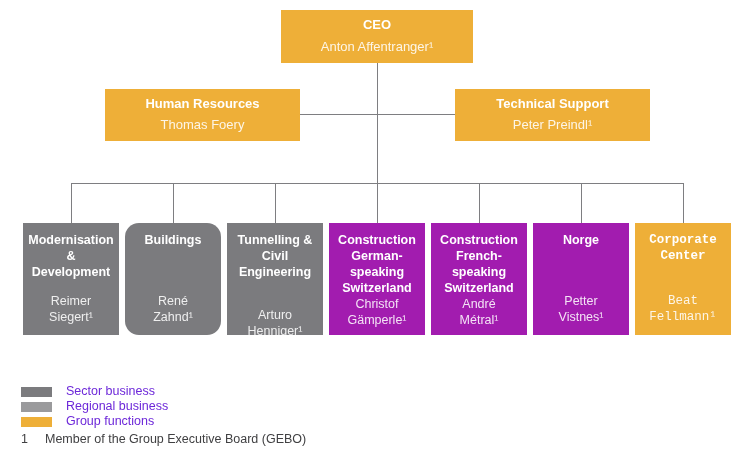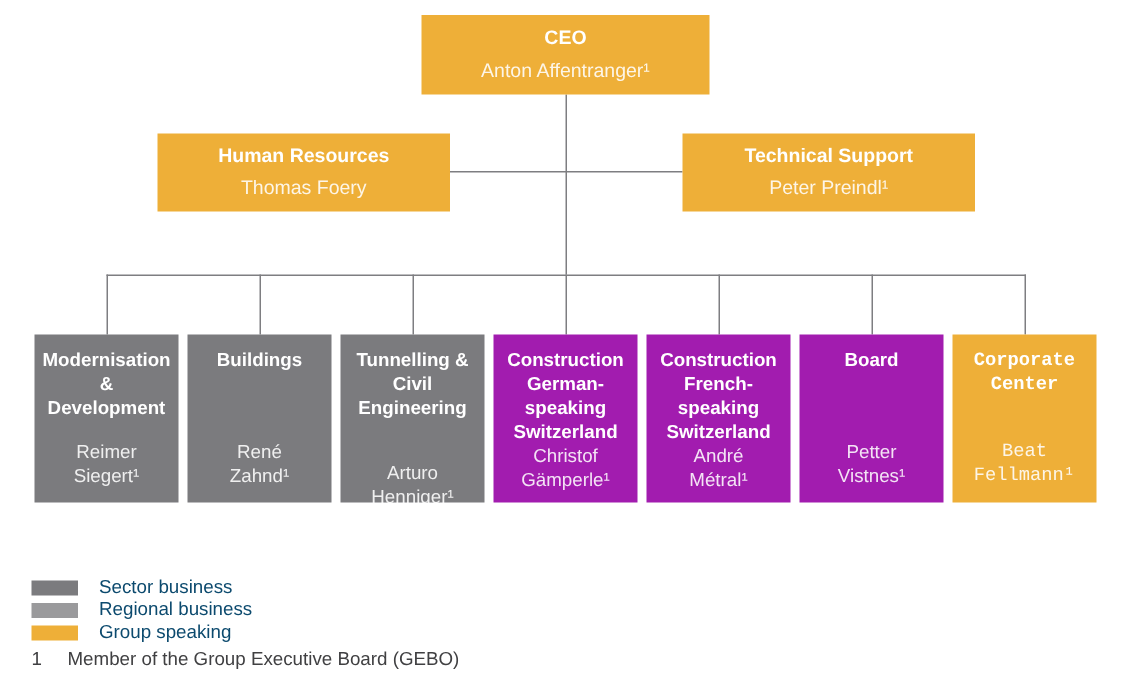--- a/index.html
+++ b/index.html
@@ -60,21 +60,21 @@
   }
   .box.unit .name { margin-top: auto; }
 
   
   .legend { position: absolute; left: 21px; top: 384px; }
   .legend-row { display: flex; align-items: center; height: 15px; }
   .swatch { width: 31px; height: 10px; margin-right: 14px; flex: 0 0 auto; }
   .swatch.sector   { background: #7b7b7e; }
   .swatch.regional { background: #9a9a9c; }
   .swatch.group    { background: #eeaf38; }
-  .legend-label { font-size: 12.5px; color: #0c4a6e; line-height: 15px; }
+  .legend-label { font-size: 12.5px; color: #6d28d9; line-height: 15px; }
 
   
   .footnote {
     position: absolute; left: 21px; top: 432px;
     font-size: 12.5px; color: #404042;
     display: flex;
   }
   .footnote .marker { width: 24px; flex: 0 0 auto; }
 </style>
 </head>
@@ -107,21 +107,21 @@
     <div class="name">Peter Preindl¹</div>
   </div>
 
   <div class="box sector unit" style="left:23px;">
     <div class="title">Modernisation
 &amp;
 Development</div>
     <div class="name">Reimer
 Siegert¹</div>
   </div>
-  <div class="box sector unit" style="left:125px;">
+  <div class="box sector unit" style="left:125px;border-radius:14px;">
     <div class="title">Buildings</div>
     <div class="name">René
 Zahnd¹</div>
   </div>
   <div class="box sector unit" style="left:227px;gap:27px;">
     <div class="title">Tunnelling &amp;
 Civil
 Engineering</div>
     <div class="name">Arturo
 Henniger¹</div>
@@ -136,21 +136,21 @@
   </div>
   <div class="box regional unit" style="left:431px;">
     <div class="title">Construction
 French-
 speaking
 Switzerland</div>
     <div class="name">André
 Métral¹</div>
   </div>
   <div class="box regional unit" style="left:533px;">
-    <div class="title">Board</div>
+    <div class="title">Norge</div>
     <div class="name">Petter
 Vistnes¹</div>
   </div>
   <div class="box group unit" style="left:635px;font-family:Liberation Mono, monospace;">
     <div class="title">Corporate
 Center</div>
     <div class="name">Beat
 Fellmann¹</div>
   </div>
 
@@ -158,21 +158,21 @@
     <div class="legend-row">
       <span class="swatch sector"></span>
       <span class="legend-label">Sector business</span>
     </div>
     <div class="legend-row">
       <span class="swatch regional"></span>
       <span class="legend-label">Regional business</span>
     </div>
     <div class="legend-row">
       <span class="swatch group"></span>
-      <span class="legend-label">Group speaking</span>
+      <span class="legend-label">Group functions</span>
     </div>
   </div>
 
   <div class="footnote">
     <span class="marker">1</span>
     <span class="text">Member of the Group Executive Board (GEBO)</span>
   </div>
 
 </div>
 

